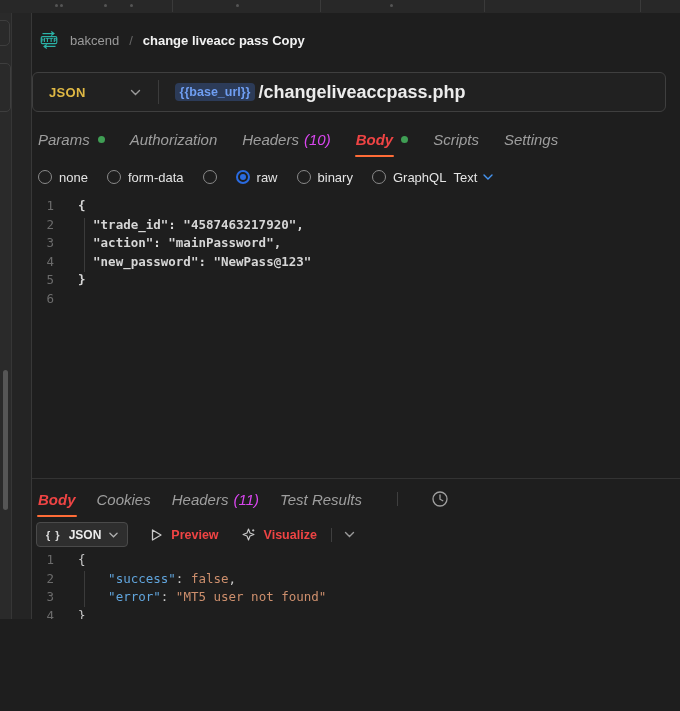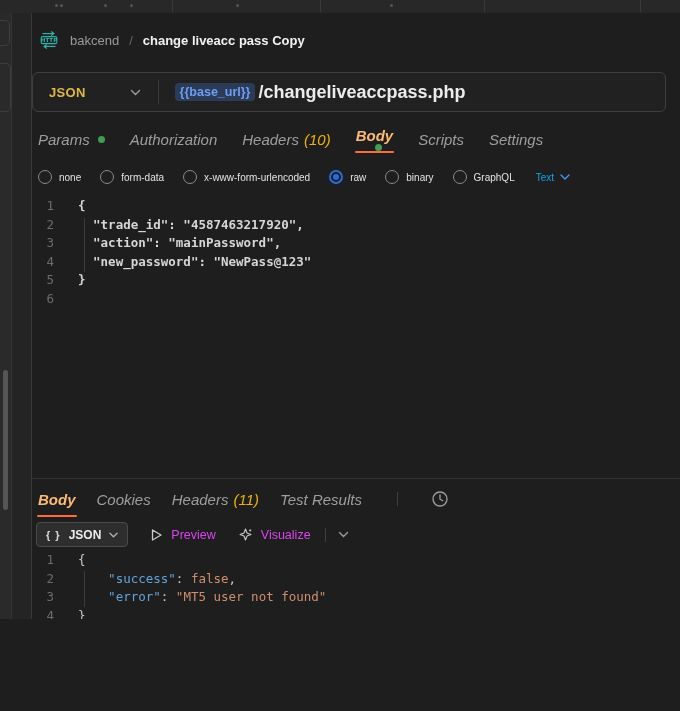--- a/index.html
+++ b/index.html
@@ -35,34 +35,34 @@
   .url-div{width:1px;height:24px;background:#3c3c3c;margin-left:17px;}
   .url-chip{margin-left:16px;background:#2c3b58;color:#6f9ef2;padding:2px 5px;border-radius:4px;font-size:12.5px;font-weight:600;}
   .url-path{color:#ececec;font-size:18px;font-weight:600;margin-left:3px;}
 
   
   .tab-row{display:flex;align-items:center;font-size:15px;color:#9e9e9e;font-style:italic;}
   .req-tabs{position:absolute;top:112px;left:6px;height:28px;gap:25px;}
   .resp-tabs{position:absolute;top:473px;left:6px;height:26px;gap:21px;}
   .tab{display:flex;align-items:center;}
   .tab-label{position:relative;}
-  .tab.active{color:#fdba74;flex-direction:column;}
+  .tab.active{color:#ef4444;}
   .tab.active .tab-label{font-weight:600;}
   .tab.active .tab-label::after{content:'';position:absolute;left:-1px;right:-1px;bottom:-9px;height:2px;background:#ff6c37;border-radius:1px;}
-  .tab-count{color:#eab308;margin-left:5px;}
+  .tab-count{color:#d946ef;margin-left:5px;}
   .tab-dot{width:7px;height:7px;border-radius:50%;background:#3f9e54;margin-left:8px;}
   .vdiv{width:1px;height:14px;background:#3f3f3f;}
 
   
-  .body-types{position:absolute;top:149px;left:6px;height:30px;display:flex;align-items:center;gap:19px;font-size:10px;color:#e3e3e3;}
+  .body-types{position:absolute;top:149px;left:6px;height:30px;display:flex;align-items:center;gap:5px;font-size:13px;color:#e3e3e3;}
   .radio-item{display:flex;align-items:center;gap:7px;}
   .radio-circle{width:14px;height:14px;border-radius:50%;border:1.5px solid #8a8a8a;box-sizing:border-box;position:relative;background:transparent;}
   .radio-circle.selected{border:2px solid #2a6be0;}
   .radio-circle.selected::after{content:'';position:absolute;inset:2px;border-radius:50%;background:#2a6be0;}
-  .text-dropdown{display:flex;align-items:center;gap:6px;color:#0ea5e9;margin-left:2px;}
+  .text-dropdown{display:flex;align-items:center;gap:6px;color:#e5e5e5;margin-left:2px;}
 
   
   .editor{position:absolute;left:0;right:4px;font-family:"DejaVu Sans Mono",monospace;font-size:12.5px;line-height:18.6px;}
   .editor-req{top:184px;height:285px;}
   .editor-resp{top:538px;height:80px;}
   .code-line{display:flex;white-space:pre;}
   .line-num{width:22px;text-align:right;color:#6b6b6b;flex:none;}
   .line-code{margin-left:24px;}
   .editor-req .line-code span{font-weight:700;}
   .tk-plain{color:#d6d6d6;}
@@ -73,21 +73,21 @@
   .guide-req{top:21px;height:54px;}
   .guide-resp{top:20px;height:36px;}
 
   .resp-divider{position:absolute;top:465px;left:0;right:0;height:1px;background:#333;}
 
   
   .resp-toolbar{position:absolute;top:509px;left:4px;display:flex;align-items:center;font-size:12.5px;color:#c9c9c9;}
   .json-btn{display:flex;align-items:center;gap:8px;background:#2e2e2e;border:1px solid #4a4a4a;border-radius:4px;height:25px;padding:0 9px;color:#ececec;box-sizing:border-box;}
   .json-brace{font-size:11px;color:#d9d9d9;letter-spacing:1px;font-weight:600;}
   .json-label{font-weight:600;font-size:12px;}
-  .toolbar-item{display:flex;align-items:center;gap:8px;margin-left:22px;color:#d946ef;}
+  .toolbar-item{display:flex;align-items:center;gap:8px;margin-left:22px;color:#ef4444;font-weight:bold;}
   .tb-div{margin-left:14px;}
   .tb-chevron{margin-left:12px;display:flex;}
 
   .icon{display:flex;align-items:center;justify-content:center;}
 </style>
 </head>
 <body>
 
 <div class="app">
 
@@ -181,21 +181,20 @@
       <label class="radio-item">
             <span class="radio-circle"></span>
             <span>none</span>
           </label>
           <label class="radio-item">
             <span class="radio-circle"></span>
             <span>form-data</span>
           </label>
           <label class="radio-item">
             <span class="radio-circle"></span>
-            <span>x-www-form-urlencoded</span>
           </label>
           <label class="radio-item">
             <span class="radio-circle selected"></span>
             <span>raw</span>
           </label>
           <label class="radio-item">
             <span class="radio-circle"></span>
             <span>binary</span>
           </label>
           <label class="radio-item">

